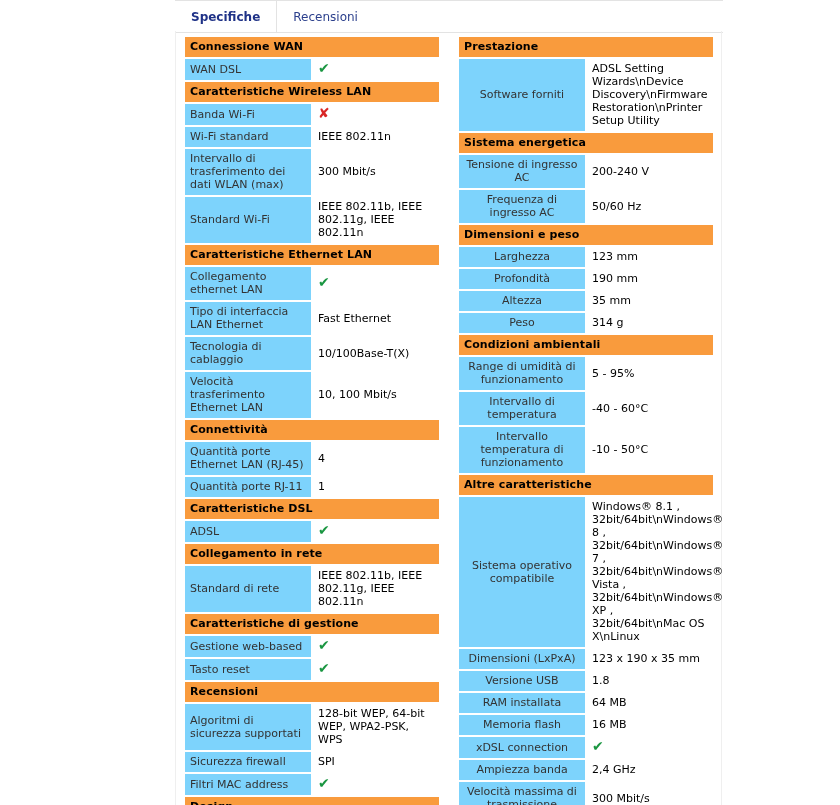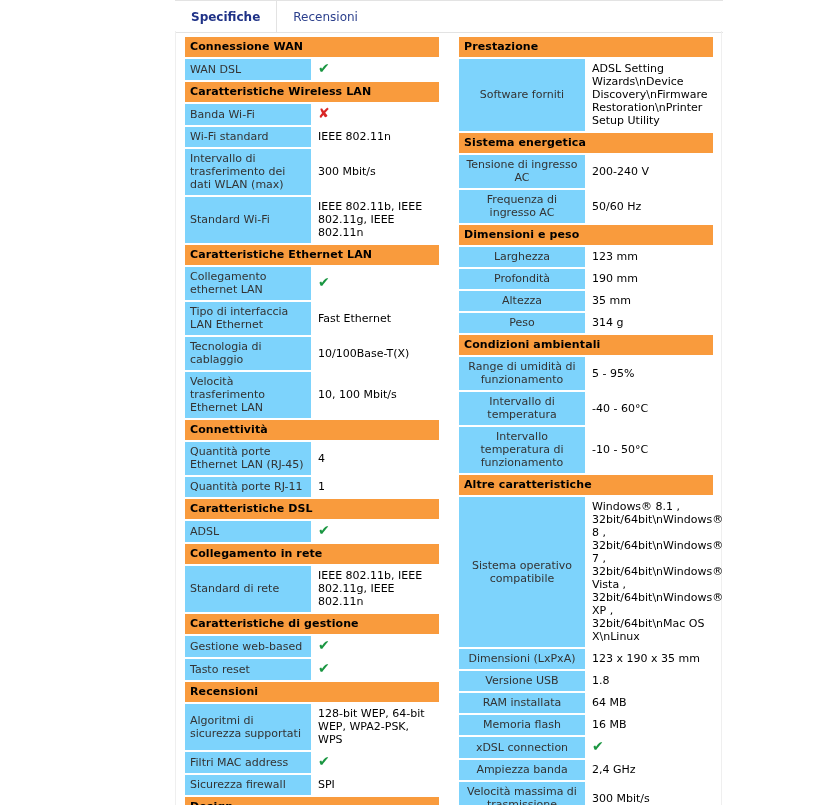--- a/index.html
+++ b/index.html
@@ -220,26 +220,26 @@
               <td class="val"><span class="mark-yes">✔</span></td>
             </tr>
             <tr>
               <td class="section" colspan="2">Recensioni</td>
             </tr>
             <tr>
               <td class="key">Algoritmi di sicurezza supportati</td>
               <td class="val">128-bit WEP, 64-bit WEP, WPA2-PSK, WPS</td>
             </tr>
             <tr>
-              <td class="key">Filtri MAC address</td>
-              <td class="val"><span class="mark-yes">✔</span></td>
-            </tr>
-            <tr>
               <td class="key">Sicurezza firewall</td>
               <td class="val">SPI</td>
+            </tr>
+            <tr>
+              <td class="key">Filtri MAC address</td>
+              <td class="val"><span class="mark-yes">✔</span></td>
             </tr>
             <tr>
               <td class="section" colspan="2">Design</td>
             </tr>
           </tbody>
       </table>
     </div>
     <div class="col col-right">
       <table class="spec">
         <tbody id="right-body">

